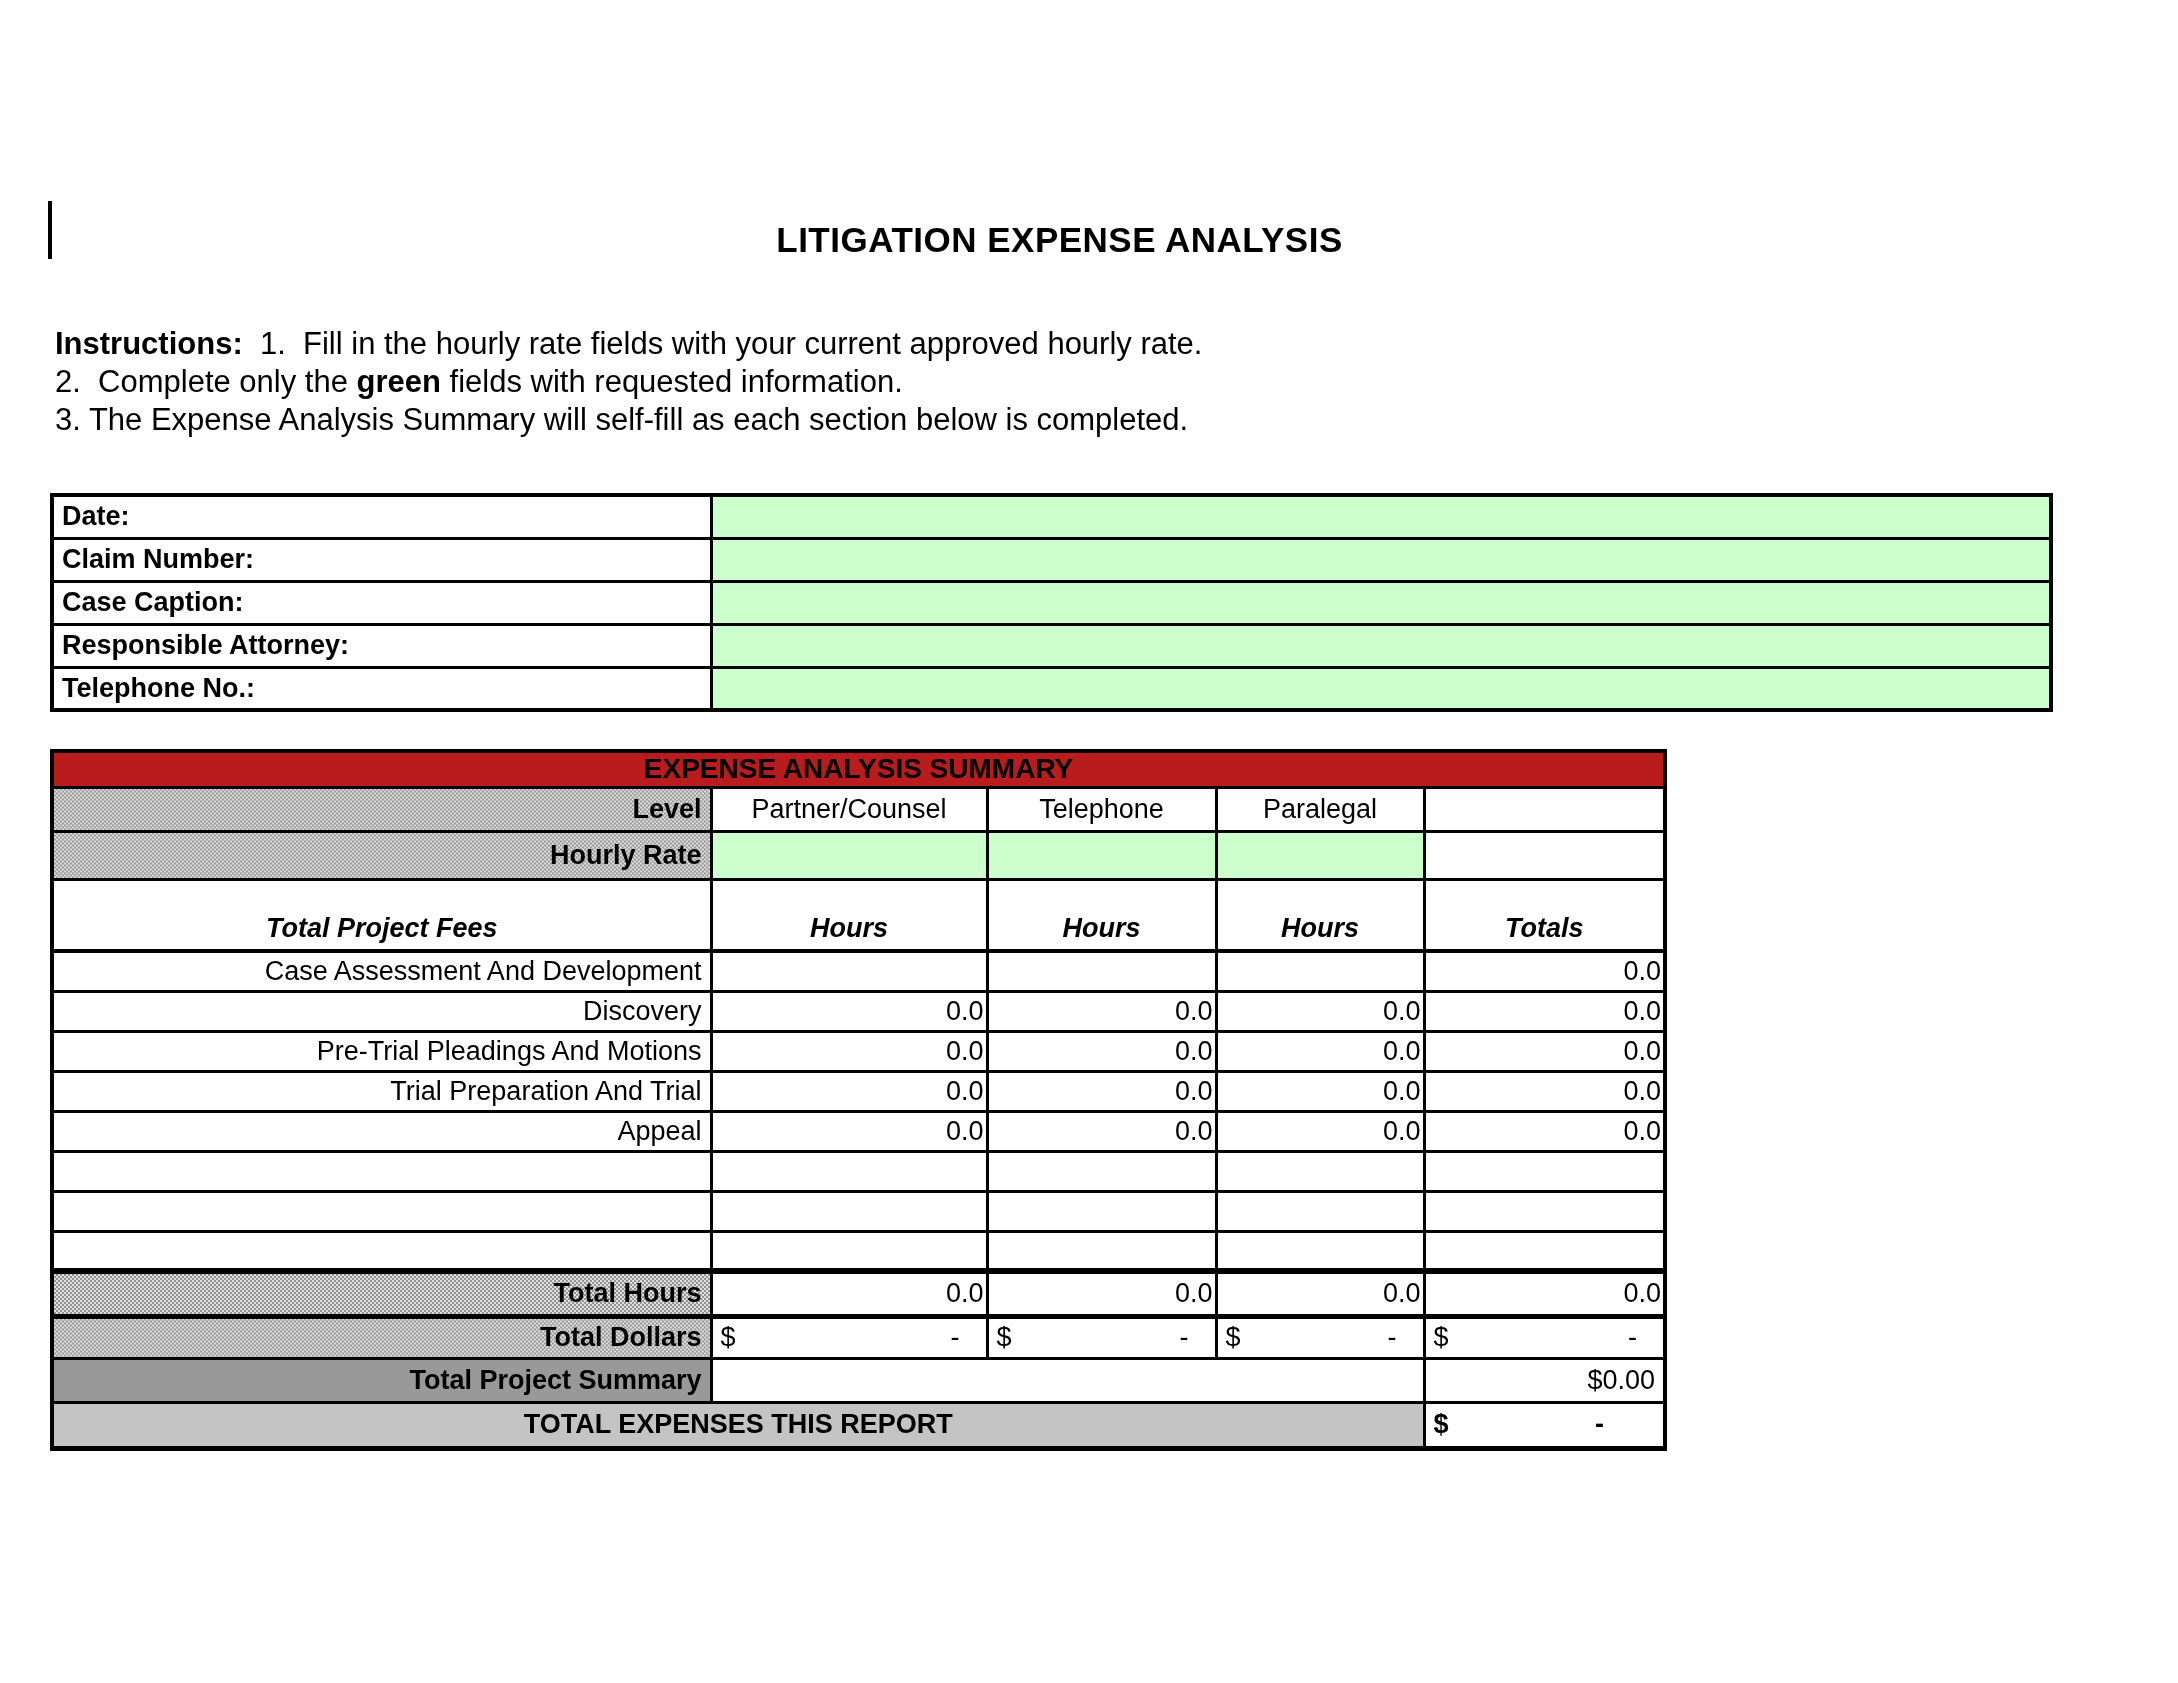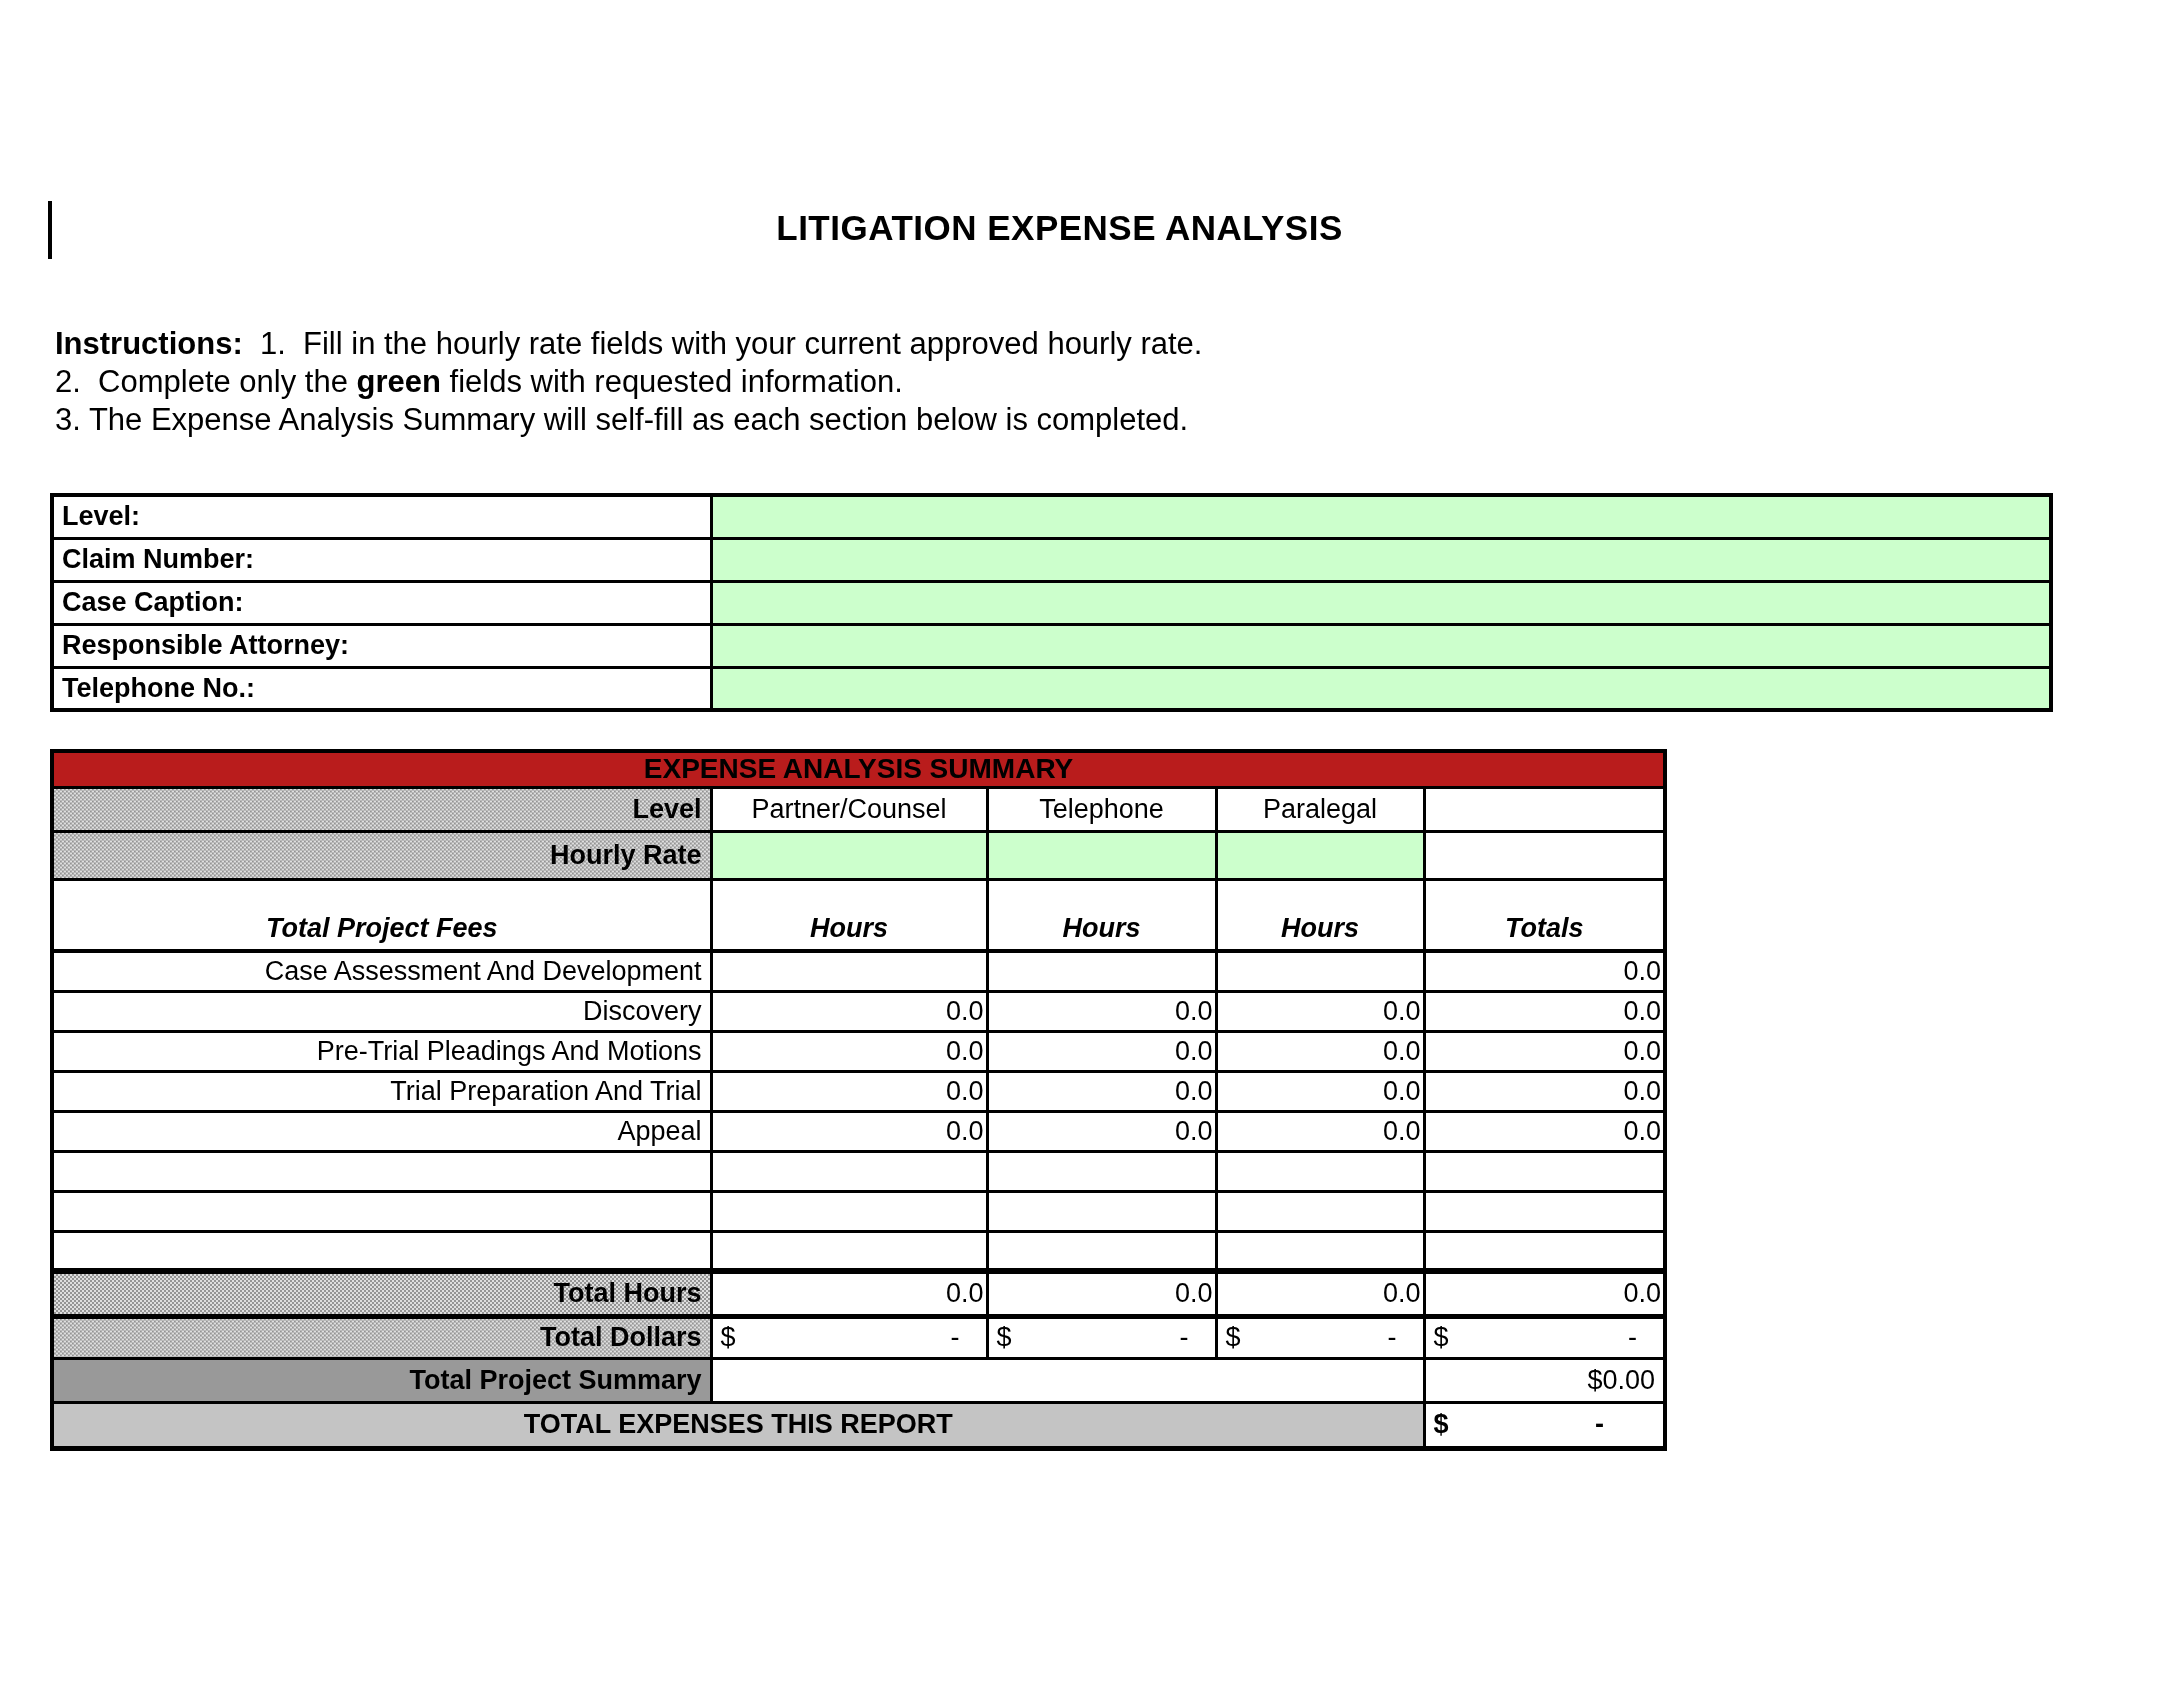--- a/index.html
+++ b/index.html
@@ -1,21 +1,21 @@
 <!DOCTYPE html>
 <html><head>
 <meta charset="utf-8">
 <style>
   * { margin:0; padding:0; box-sizing:border-box; }
   html,body { width:2178px; height:1683px; background:#ffffff; }
   body { position:relative; font-family:"Liberation Sans", sans-serif; color:#000; }
 
   .cursor-bar { position:absolute; left:48px; top:201px; width:4px; height:58px; background:#000; }
 
-  .title-wrap { position:absolute; top:208px; left:0; width:2119px; text-align:center; }
+  .title-wrap { position:absolute; top:220px; left:0; width:2119px; text-align:center; }
   .title-main { font-size:35px; font-weight:bold; letter-spacing:0.5px; }
   .title-sub  { font-size:27px; font-weight:bold; margin-top:5px; }
 
   .instructions { position:absolute; top:325px; left:55px; font-size:31px; line-height:38px; }
   .instructions span { white-space:pre-wrap; }
   .bold { font-weight:bold; }
 
   table { border-collapse:collapse; table-layout:fixed; position:absolute; background:#fff; }
   td { border:3px solid #000; font-size:27px; vertical-align:middle; padding:0 8px; overflow:hidden; }
 
@@ -79,21 +79,21 @@
   <div><span>3. The Expense Analysis Summary will self-fill as each section below is completed.</span></div>
 </div>
 
 <table class="info-table">
   <colgroup>
       <col style="width:659px">
       <col style="width:1340px">
     </colgroup>
   <tbody>
       <tr>
-    <td class="info-label">Level:</td>
+    <td class="info-label">Date:</td>
     <td class="green"></td>
   </tr>
   <tr>
     <td class="info-label">Claim Number:</td>
     <td class="green"></td>
   </tr>
   <tr>
     <td class="info-label">Case Caption:</td>
     <td class="green"></td>
   </tr>

